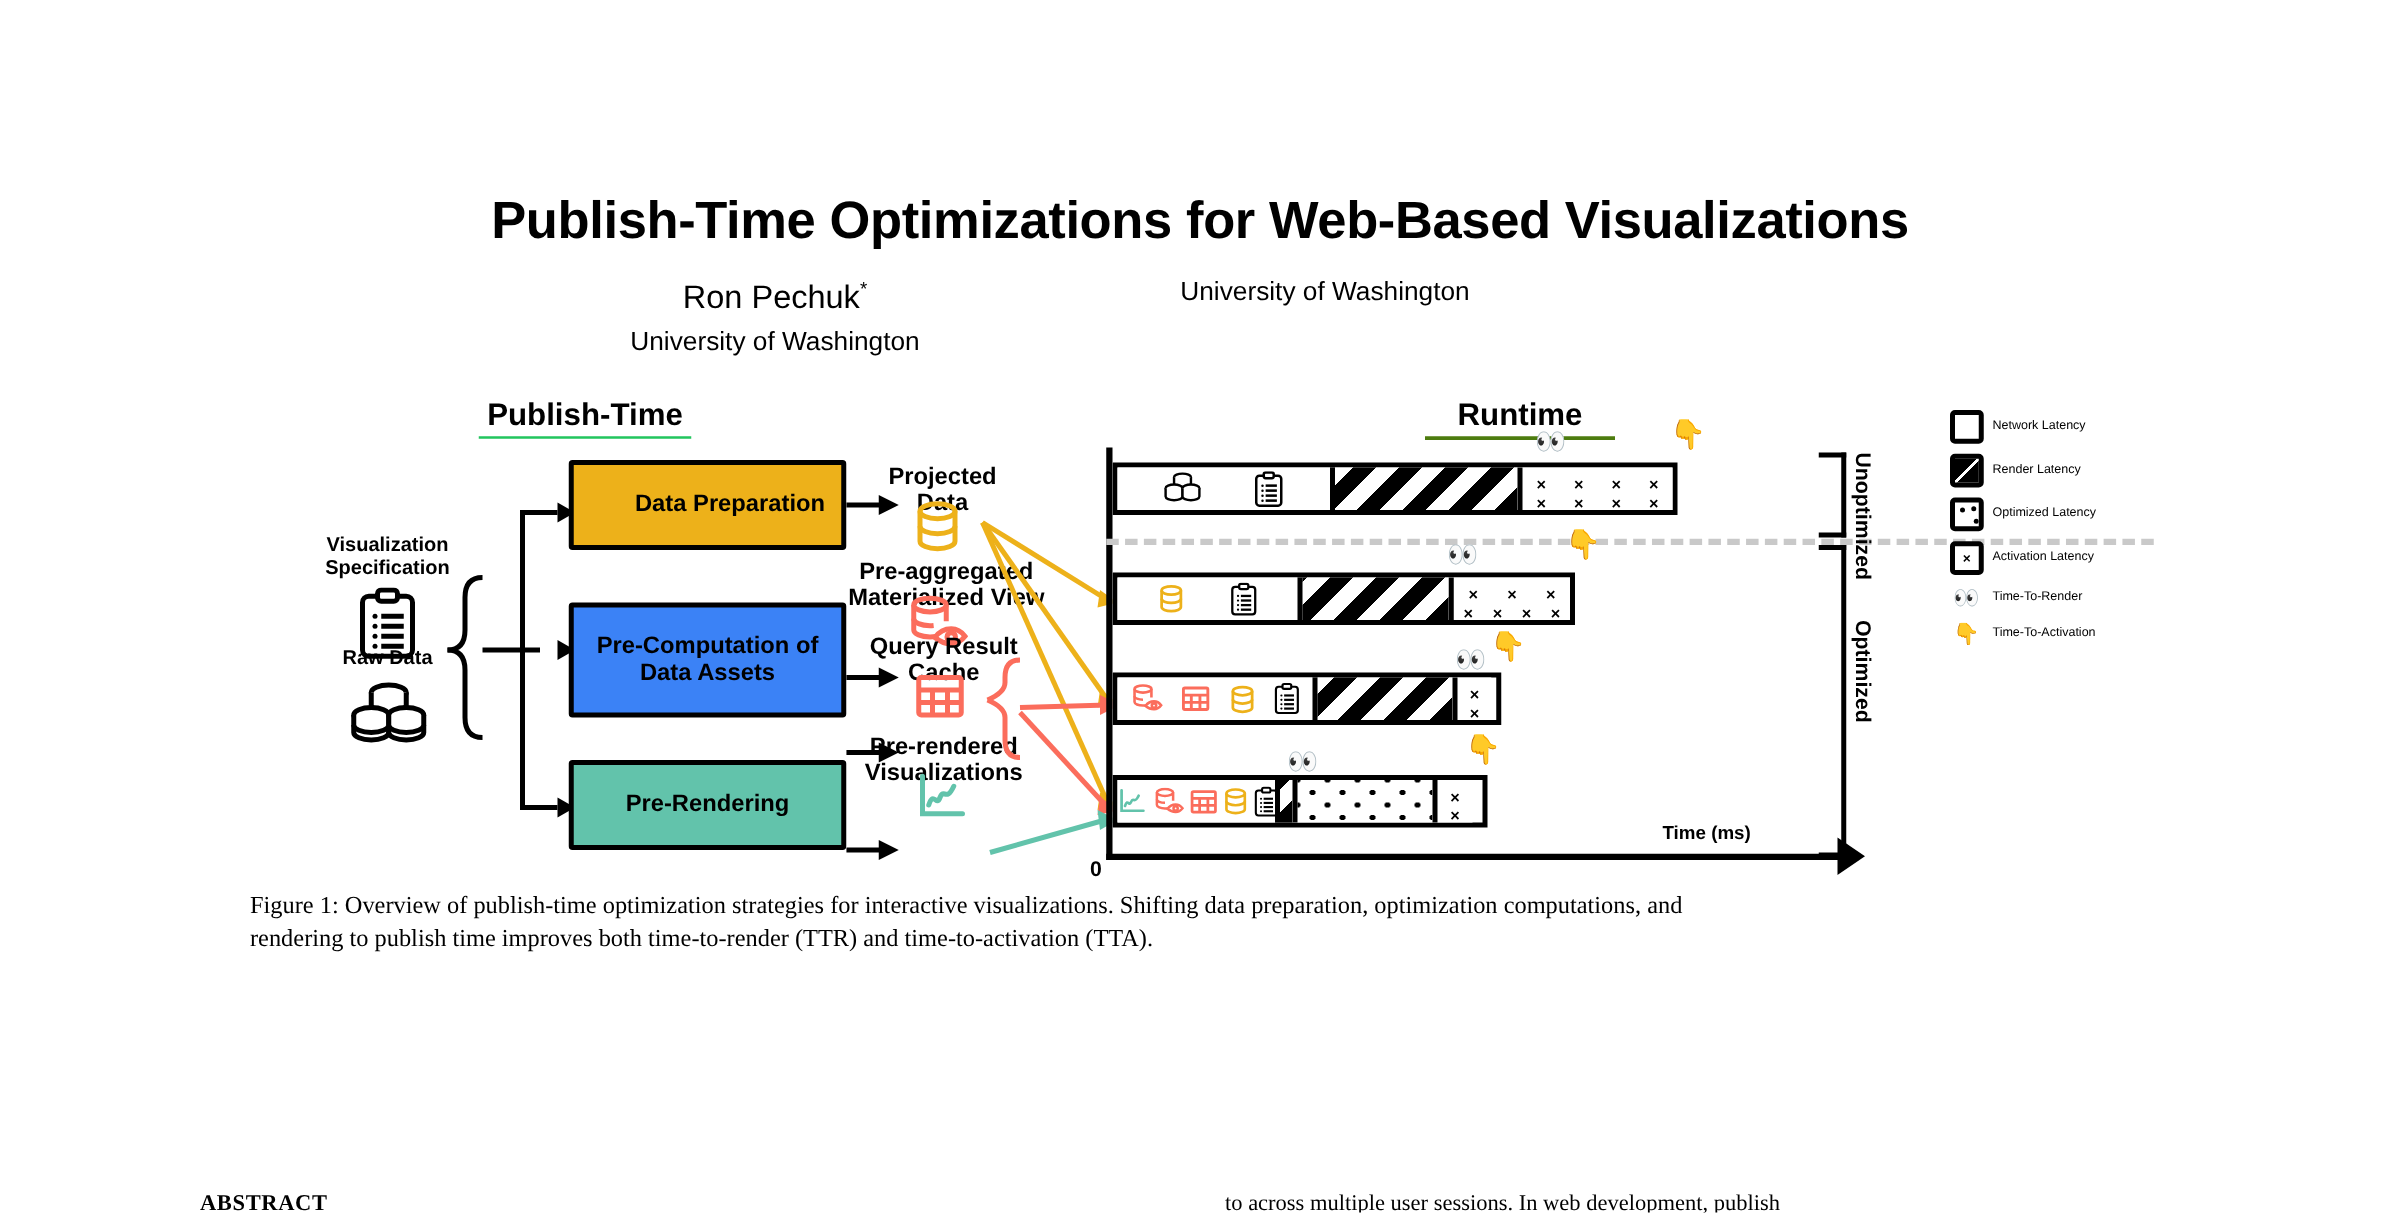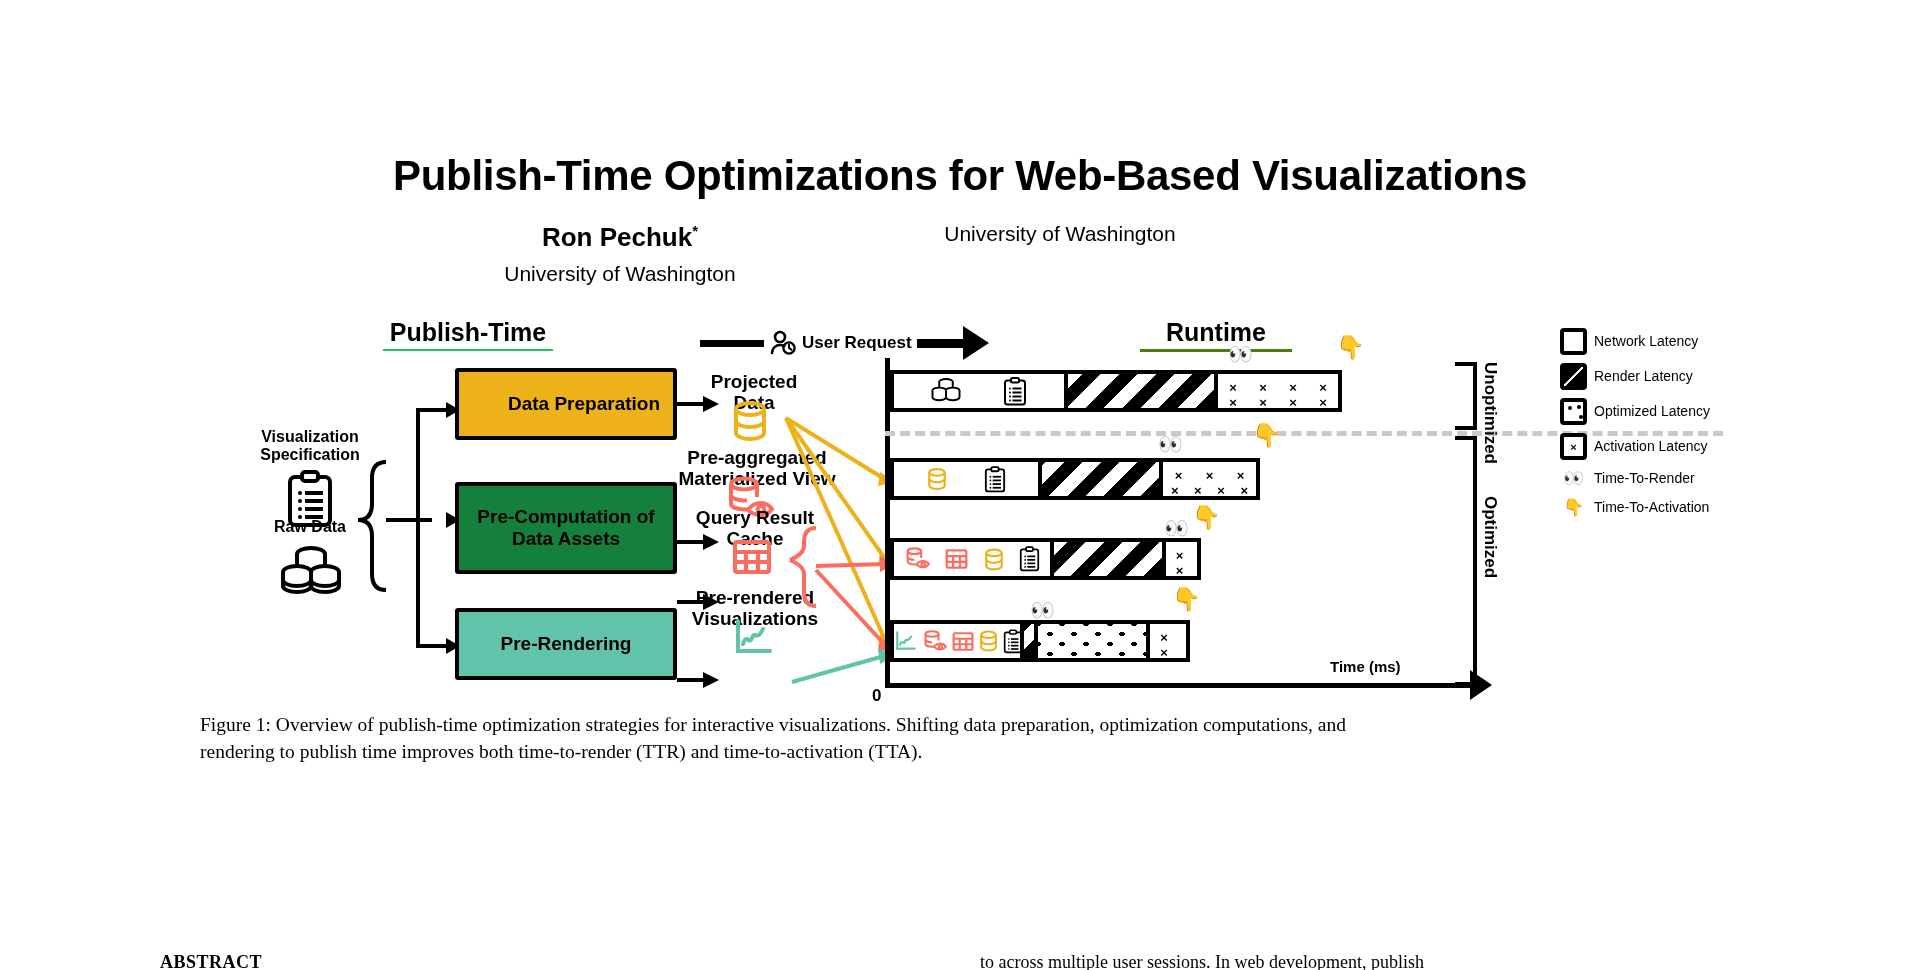--- a/index.html
+++ b/index.html
@@ -20,21 +20,21 @@
   .title {
     position: absolute; top: 152px; left: 0; width: 1920px;
     text-align: center;
     font-size: 42px; font-weight: bold; letter-spacing: -0.3px;
   }
   .authors {
     position: absolute; top: 222px; left: 440px; width: 800px;
     display: flex; justify-content: space-between;
   }
   .author { width: 360px; text-align: center; }
-  .author .name { font-size: 26px; margin-bottom: 9px; font-weight: bold; }
+  .author .name { font-size: 26px; margin-bottom: 9px; }
   .author .aff  { font-size: 21px; }
   .sup { font-size: 15px; vertical-align: super; }
 
   
   .figure { position: absolute; top: 300px; left: 0; width: 1920px; height: 420px; }
 
   .hdr-publish {
     position: absolute; left: 383px; top: 18px; width: 170px;
     text-align: center; font-size: 25px; font-weight: bold;
     border-bottom: 2px solid #22c55e; padding-bottom: 2px;
@@ -71,21 +71,21 @@
 
   
   .stage {
     position: absolute; left: 455px; width: 222px; height: 72px;
     border: 4px solid #000; border-radius: 3px;
     display: flex; align-items: center; justify-content: center;
     text-align: center; font-size: 19px; font-weight: bold; line-height: 1.15;
     box-sizing: border-box;
   }
   .stage.s1 { top: 68px;  background: #EDB11A; padding-left: 36px; }
-  .stage.s2 { top: 182px; background: #15803d; height: 92px; }
+  .stage.s2 { top: 182px; background: #3b82f6; height: 92px; }
   .stage.s3 { top: 308px; background: #62C3AB; height: 72px; }
 
   
   .asset-lbl {
     position: absolute; font-size: 19px; font-weight: bold;
     text-align: center; line-height: 1.1;
   }
   .al1 { left: 695px; top: 72px;  width: 118px; }
   .al2 { left: 677px; top: 148px; width: 160px; }
   .al3 { left: 690px; top: 208px; width: 130px; }
@@ -164,21 +164,21 @@
   .lg-swatch.render { background: linear-gradient(-45deg, #000 46%, #fff 46% 54%, #000 54%); }
   .lg-swatch.hydration::before,
   .lg-swatch.hydration::after {
     content: ""; position: absolute; width: 4px; height: 4px; background: #000; border-radius: 50%;
   }
   .lg-swatch.hydration::before { left: 4px; top: 4px; box-shadow: 11px 9px 0 #000; }
   .lg-swatch.hydration::after  { left: 13px; top: 3px; }
   .lg-swatch.activation { display: flex; align-items: center; justify-content: center;
                           font-size: 11px; font-weight: bold; }
   .lg-emoji { width: 27px; flex: 0 0 auto; text-align: center; font-size: 17px; }
-  .lg-text { font-size: 14px; line-height: 1.08; }
+  .lg-text { font-size: 10px; line-height: 1.08; }
 
   
   .caption {
     position: absolute; left: 200px; top: 712px; width: 1175px;
     font-size: 19.5px; line-height: 1.38; font-family: "Liberation Serif", serif;
   }
   .abstract-hdr {
     position: absolute; left: 160px; top: 952px; font-size: 18px; font-weight: bold;
     font-family: "Liberation Serif", serif; letter-spacing: 0.5px;
   }
@@ -206,36 +206,20 @@
     <div class="author">
       <div class="aff">University of Washington</div>
     </div>
   </div>
 
   <div class="figure">
 
     <div class="hdr-publish">Publish-Time</div>
     <div class="hdr-runtime">Runtime</div>
 
-    <div class="user-request">
-      <div class="ur-line-l"></div>
-      <span>
-        <svg width="28" height="26" viewBox="0 0 28 26">
-          <circle cx="11" cy="7" r="5" fill="none" stroke="#000" stroke-width="2.6"></circle>
-          <path d="M3 23c0-5 4-8 8-8 1.6 0 3 .4 4.2 1" fill="none" stroke="#000" stroke-width="2.6" stroke-linecap="round"></path>
-          <circle cx="20" cy="18" r="5.6" fill="none" stroke="#000" stroke-width="2.4"></circle>
-          <path d="M20 14.6V18l2.4 1.6" fill="none" stroke="#000" stroke-width="2" stroke-linecap="round"></path>
-        </svg>
-      </span>
-      <span>User Request</span>
-      <span class="ur-arrow-wrap">
-        <span class="ur-line-r"></span>
-          <span class="ur-head"></span>
-      </span>
-    </div>
 
     <div class="lbl-vizspec">Visualization Specification</div>
     <div class="ico-vizspec">
       <svg width="48" height="58" viewBox="0 0 48 58">
         <rect x="4" y="7" width="40" height="48" rx="5" fill="none" stroke="#000" stroke-width="4"></rect>
         <rect x="16" y="2" width="16" height="9" rx="3" fill="#fff" stroke="#000" stroke-width="4"></rect>
         <g fill="#000">
           <circle cx="14" cy="23" r="2"></circle>
             <rect x="19" y="21" width="18" height="4"></rect>
           <circle cx="14" cy="31" r="2"></circle>

